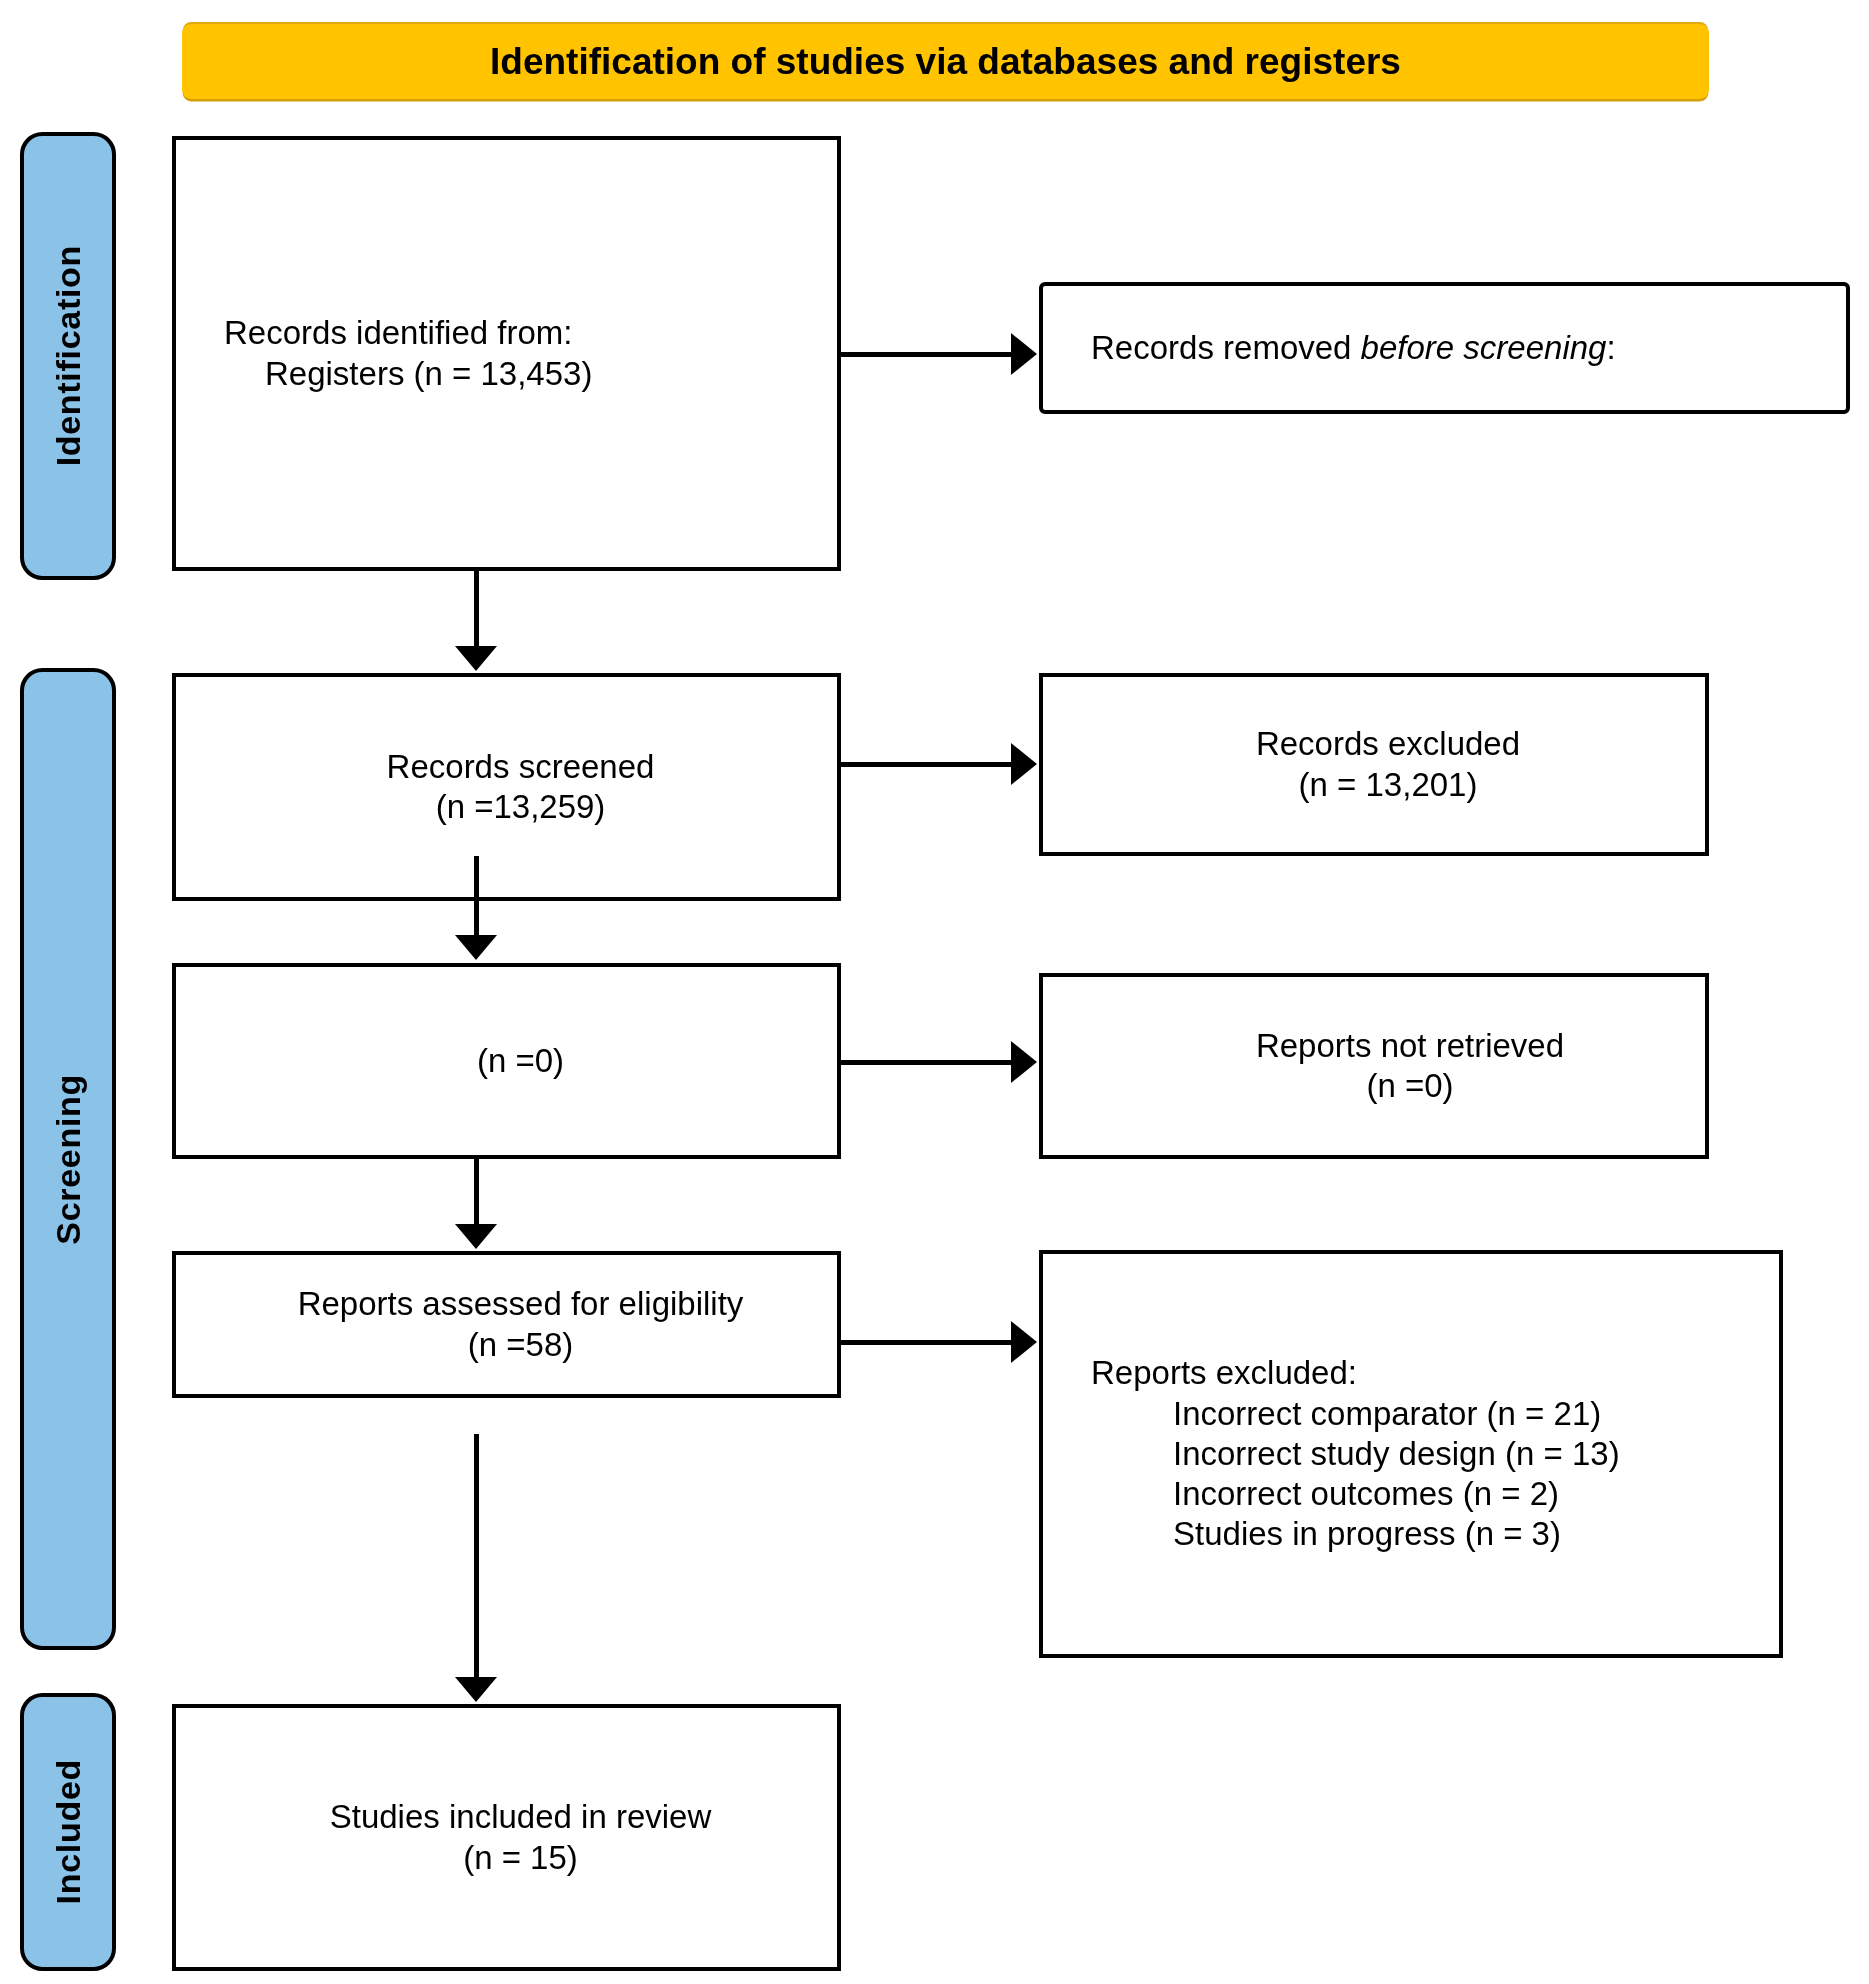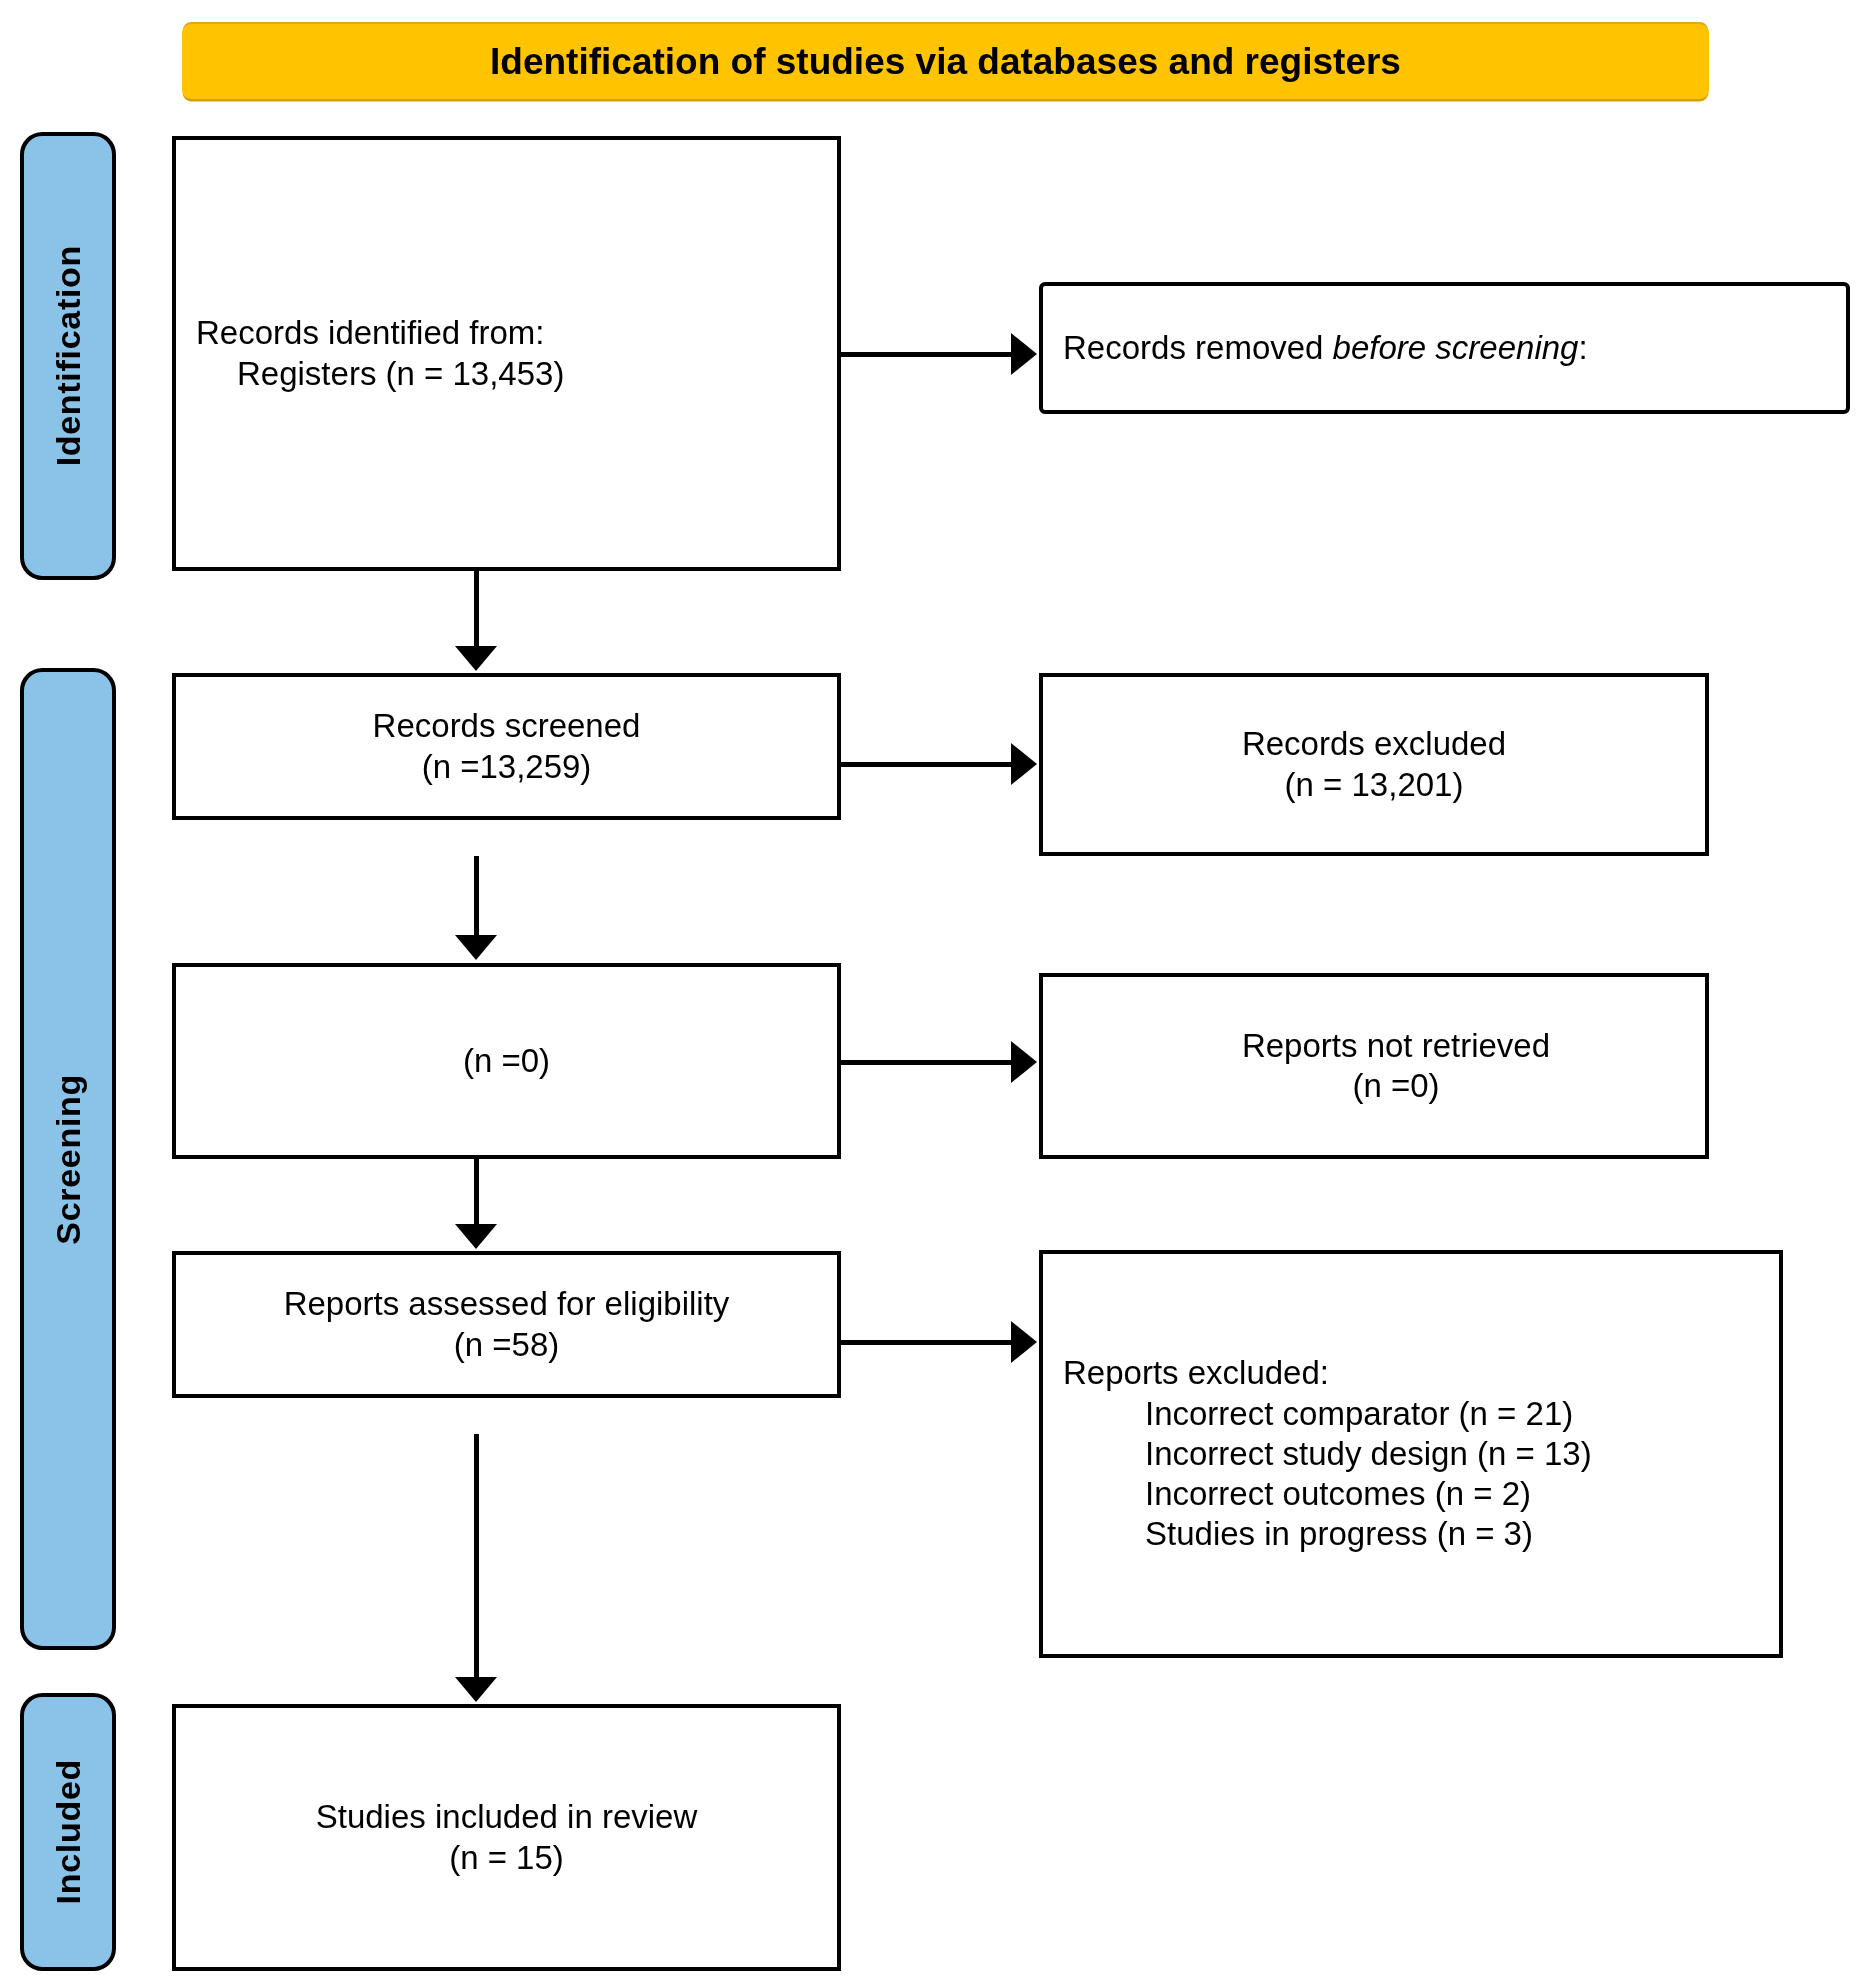--- a/index.html
+++ b/index.html
@@ -75,32 +75,33 @@
     box-sizing: border-box;
     display: flex;
     flex-direction: column;
     justify-content: center;
   }
   .pbox .lines {
     padding: 0 20px;
     font-size: 33px;
     line-height: 1.22;
     color: #000000;
+    margin-left: 28px;
   }
   .pbox.center .lines { text-align: center; }
   .pbox.leftal .lines { text-align: left; }
   .pbox .ln { white-space: nowrap; }
   .pbox .ln.ind1 { padding-left: 41px; }
   .pbox .ln.ind2 { padding-left: 82px; }
   .pbox .ln em { font-style: italic; }
 
   
   #box-identified      { left: 172px;  top: 136px;  width: 669px; height: 435px; }
   #box-removed         { left: 1039px; top: 282px;  width: 811px; height: 132px; border-radius: 6px; }
-  #box-screened        { left: 172px;  top: 673px; width: 669px; height: 147px; }
+  #box-screened        { left: 172px;  top: 673px; width: 669px; height: 228px; }
   #box-excluded        { left: 1039px; top: 673px; width: 670px; height: 183px; }
   #box-sought          { left: 172px;  top: 963px; width: 669px; height: 196px; }
   #box-notretrieved    { left: 1039px; top: 973px; width: 670px; height: 186px; padding-left: 44px; }
   #box-eligibility     { left: 172px;  top: 1251px; width: 669px; height: 147px; }
   #box-reportsexcluded { left: 1039px; top: 1250px; width: 744px; height: 408px; }
   #box-included        { left: 172px;  top: 1704px; width: 669px; height: 267px; }
 
   
   .conn-v {
     position: absolute;

